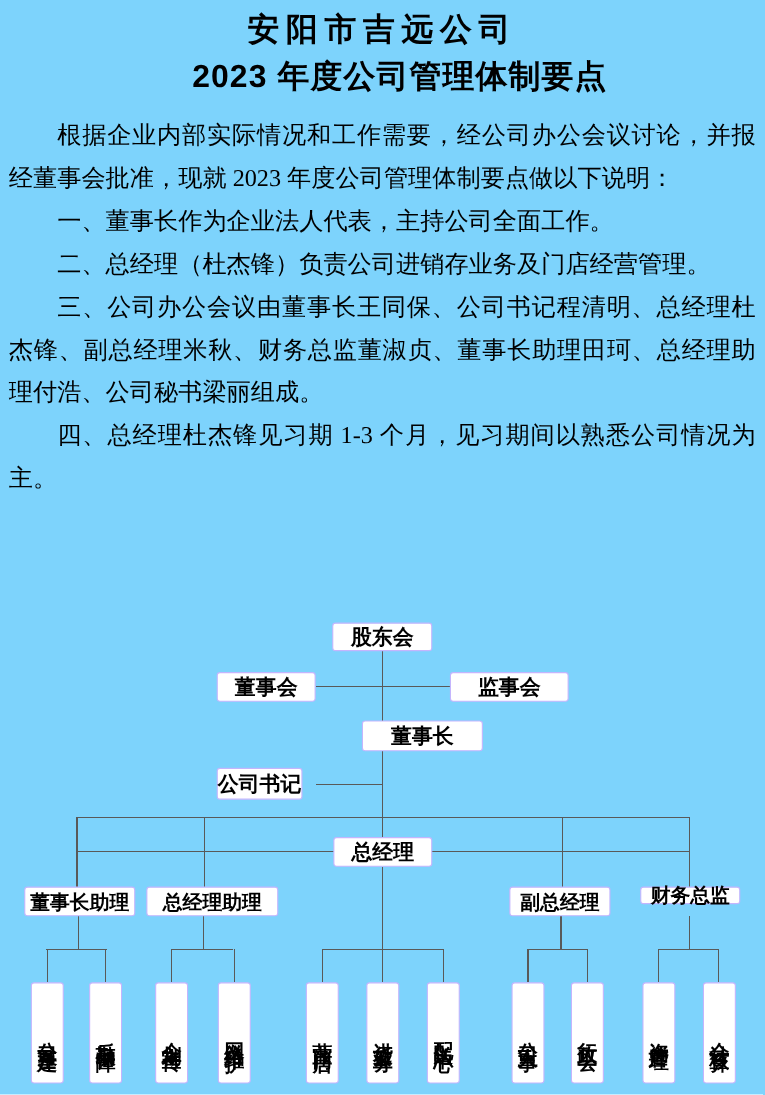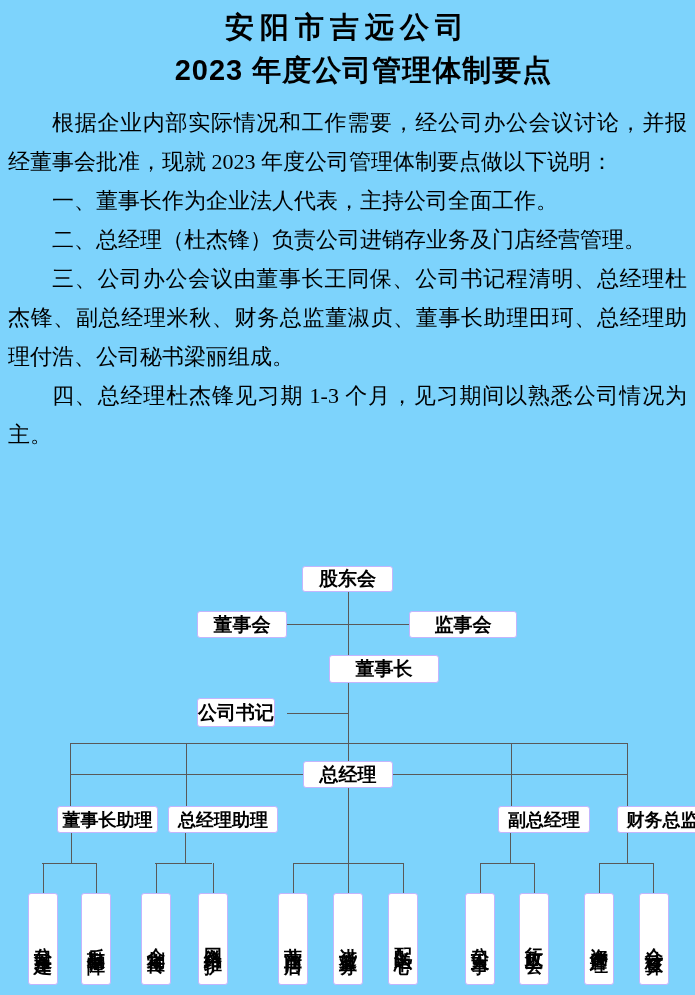--- a/index.html
+++ b/index.html
@@ -76,21 +76,21 @@
     border-radius: 3px;
     display: flex;
     align-items: center;
     justify-content: center;
     font-family: "Liberation Sans", sans-serif;
     font-weight: 700;
     font-size: 19px;
     color: #000000;
     white-space: nowrap;
   }
-  .node.small { font-size: 18px; margin-left: 35px; }
+  .node.small { font-size: 18px; }
   .node.leaf {
     writing-mode: vertical-rl;
     text-orientation: upright;
     letter-spacing: 3px;
     font-size: 18px;
     white-space: normal;
   }
 </style>
 </head>
 <body>
@@ -157,23 +157,23 @@
     </svg>
 
     <div class="node" style="left:302px; top:11px;  width:91px;  height:26px;">股东会</div>
     <div class="node" style="left:197px; top:56px;  width:90px;  height:27px;">董事会</div>
     <div class="node" style="left:409px; top:56px;  width:108px;  height:27px;">监事会</div>
     <div class="node" style="left:303px; top:100px; width:110px;  height:28px;margin-left:26px;">董事长</div>
     <div class="node" style="left:197px; top:143px; width:78px;  height:29px;">公司书记</div>
     <div class="node" style="left:303px; top:206px; width:90px;  height:27px;">总经理</div>
 
     <div class="node small" style="left:22px;  top:251px; width:101px; height:27px;">董事长助理</div>
-    <div class="node small" style="left:133px; top:251px; width:110px; height:27px;">总经理助理</div>
+    <div class="node small" style="left:133px; top:251px; width:120px; height:27px;">总经理助理</div>
     <div class="node small" style="left:463px; top:251px; width:92px;  height:27px;">副总经理</div>
-    <div class="node small" style="left:582px; top:251px; width:91px;  height:27px;">财务总监</div>
+    <div class="node small" style="left:582px; top:251px; width:91px;  height:16px;">财务总监</div>
 
     <div class="node leaf" style="left:28px;  top:338px; width:30px; height:92px;">公司基建</div>
     <div class="node leaf" style="left:81px;  top:338px; width:30px; height:92px;">后勤保障</div>
     <div class="node leaf" style="left:141px; top:338px; width:30px; height:92px;">企划宣传</div>
     <div class="node leaf" style="left:198px; top:338px; width:30px; height:92px;">网络维护</div>
     <div class="node leaf" style="left:278px; top:338px; width:30px; height:92px;">营业门店</div>
     <div class="node leaf" style="left:333px; top:338px; width:30px; height:92px;">进货业务</div>
     <div class="node leaf" style="left:388px; top:338px; width:30px; height:92px;">配送中心</div>
     <div class="node leaf" style="left:465px; top:338px; width:30px; height:92px;">公司人事</div>
     <div class="node leaf" style="left:519px; top:338px; width:30px; height:92px;">行政工会</div>

